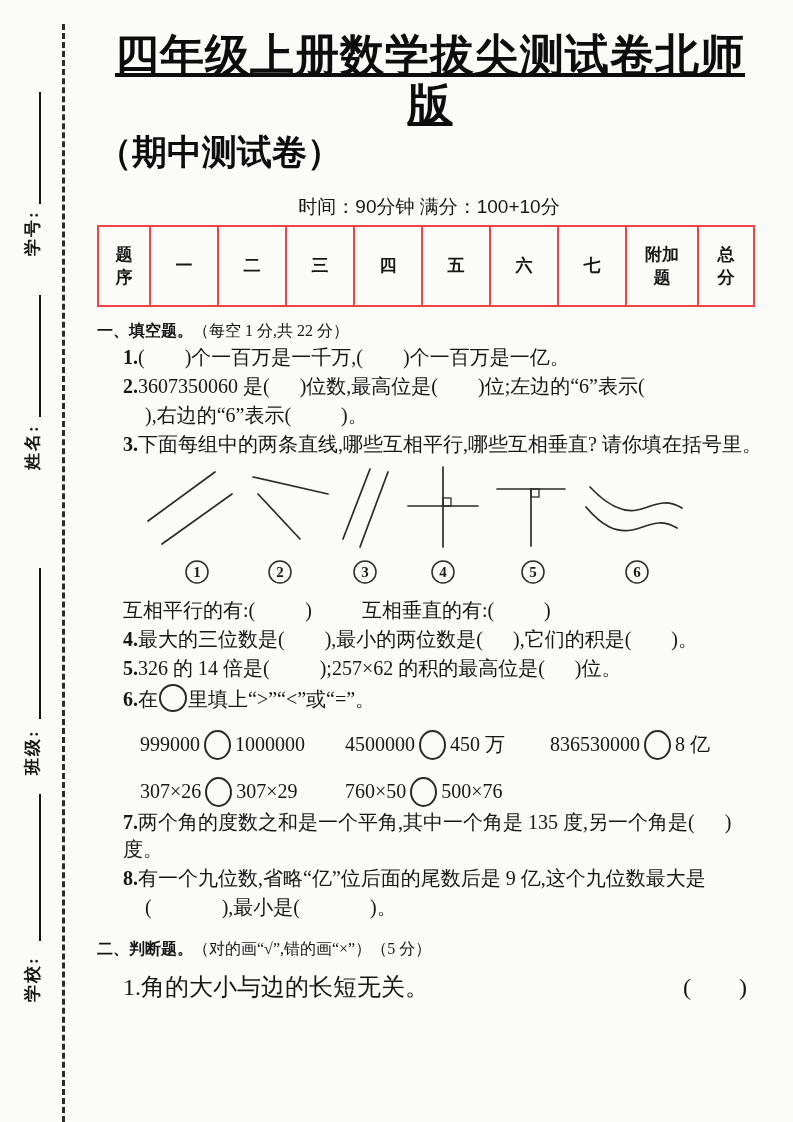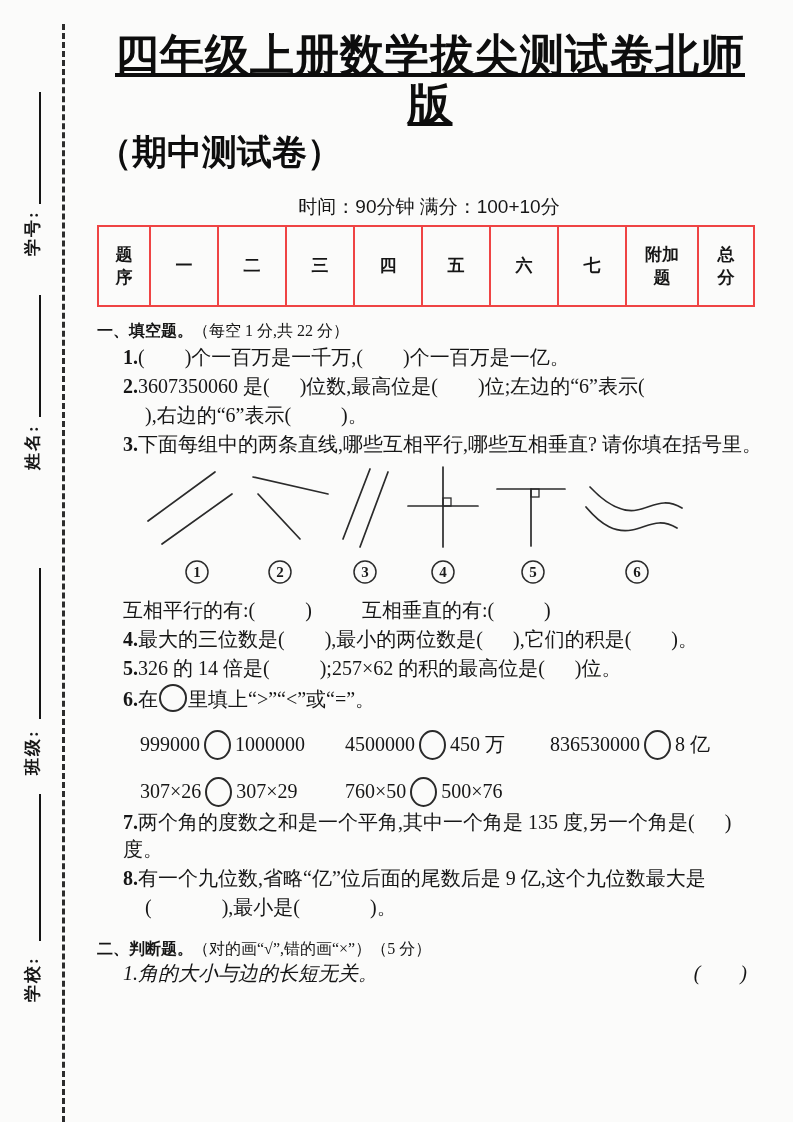--- a/index.html
+++ b/index.html
@@ -38,22 +38,22 @@
   .diagram{display:block;margin:6px 0 0 43px;}
   .cmp-row{display:flex;align-items:center;padding-left:43px;margin-top:17px;
     font-size:20px;}
   .cmp{width:205px;display:flex;align-items:center;white-space:pre-wrap;}
   .cmp:last-child{width:auto;}
   .cmpc{width:23px;height:26px;border:2px solid #2a2a2a;border-radius:50%;
     margin:0 4px;flex:none;}
   .q6c{display:inline-block;width:24px;height:24px;border:2px solid #2a2a2a;
     border-radius:50%;vertical-align:-6px;margin:0 1px;}
   .jrow{display:flex;justify-content:space-between;padding-left:26px;
-    padding-right:16px;font-size:20px;line-height:27px;
-    white-space:pre-wrap;font-style:italic;}
+    padding-right:16px;font-size:24px;line-height:27px;margin-top:14px;
+    white-space:pre-wrap;}
   .footer{position:absolute;top:1134px;left:-32px;width:666px;
     text-align:center;font-size:17px;letter-spacing:9px;font-weight:600;
     font-family:"Liberation Sans","DejaVu Sans",sans-serif;}
   svg line,svg path{stroke:#2b2b2b;stroke-width:1.7;fill:none;
     stroke-linecap:round;}
   svg rect{stroke:#2b2b2b;stroke-width:1.3;fill:none;}
   svg circle{stroke:#2b2b2b;stroke-width:1.5;fill:none;}
   svg text{font-size:15px;font-family:"Liberation Serif","DejaVu Serif",serif;
     fill:#1a1a1a;font-weight:600;}
 </style>

